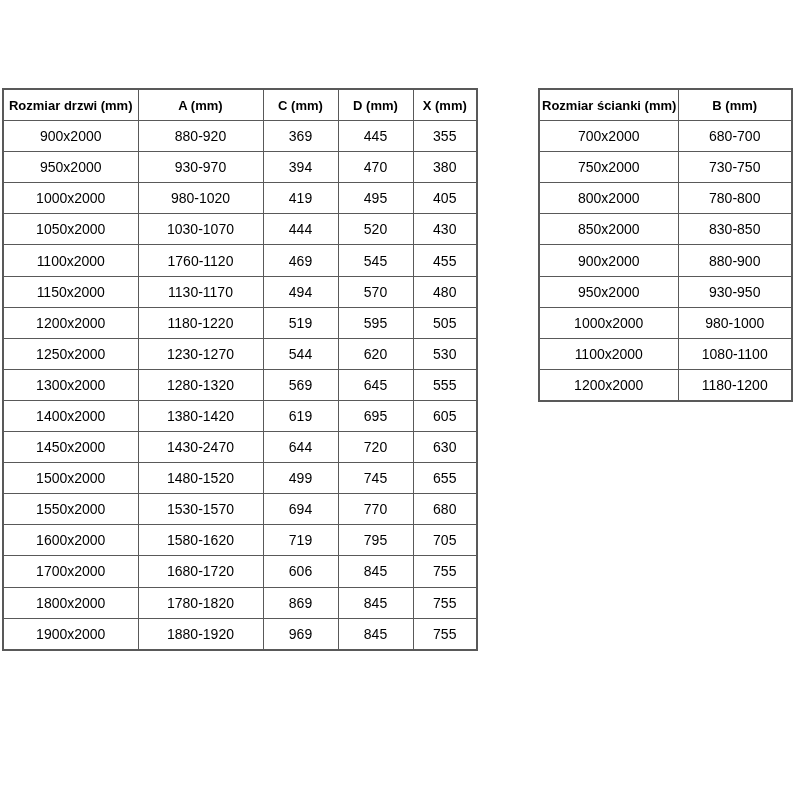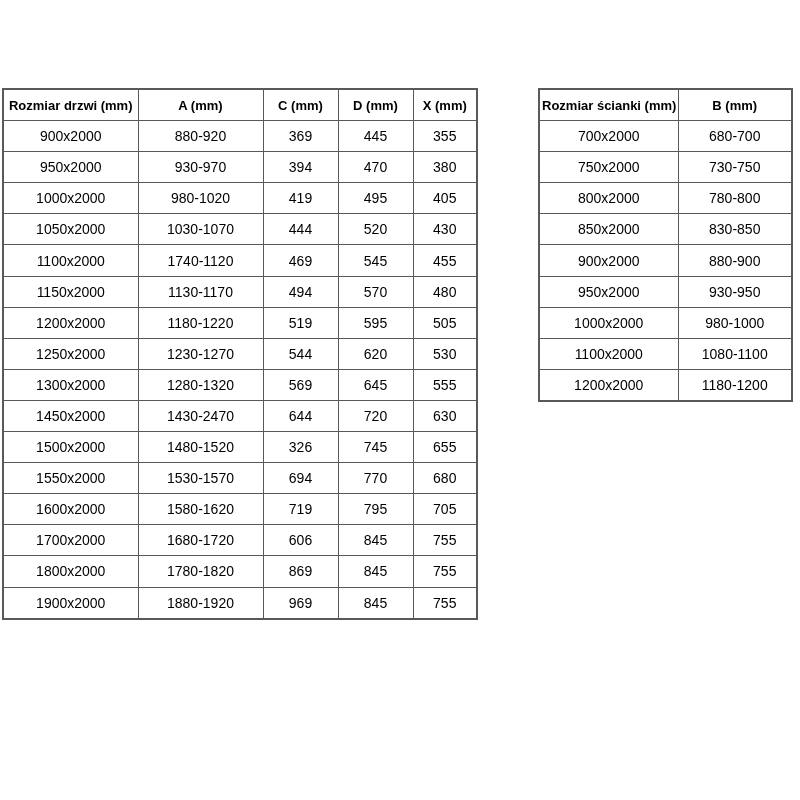--- a/index.html
+++ b/index.html
@@ -104,21 +104,21 @@
         </tr>
         <tr>
           <td>1050x2000</td>
           <td>1030-1070</td>
           <td>444</td>
           <td>520</td>
           <td>430</td>
         </tr>
         <tr>
           <td>1100x2000</td>
-          <td>1740-1120</td>
+          <td>1760-1120</td>
           <td>469</td>
           <td>545</td>
           <td>455</td>
         </tr>
         <tr>
           <td>1150x2000</td>
           <td>1130-1170</td>
           <td>494</td>
           <td>570</td>
           <td>480</td>
@@ -138,30 +138,37 @@
           <td>530</td>
         </tr>
         <tr>
           <td>1300x2000</td>
           <td>1280-1320</td>
           <td>569</td>
           <td>645</td>
           <td>555</td>
         </tr>
         <tr>
+          <td>1400x2000</td>
+          <td>1380-1420</td>
+          <td>619</td>
+          <td>695</td>
+          <td>605</td>
+        </tr>
+        <tr>
           <td>1450x2000</td>
           <td>1430-2470</td>
           <td>644</td>
           <td>720</td>
           <td>630</td>
         </tr>
         <tr>
           <td>1500x2000</td>
           <td>1480-1520</td>
-          <td>326</td>
+          <td>499</td>
           <td>745</td>
           <td>655</td>
         </tr>
         <tr>
           <td>1550x2000</td>
           <td>1530-1570</td>
           <td>694</td>
           <td>770</td>
           <td>680</td>
         </tr>

